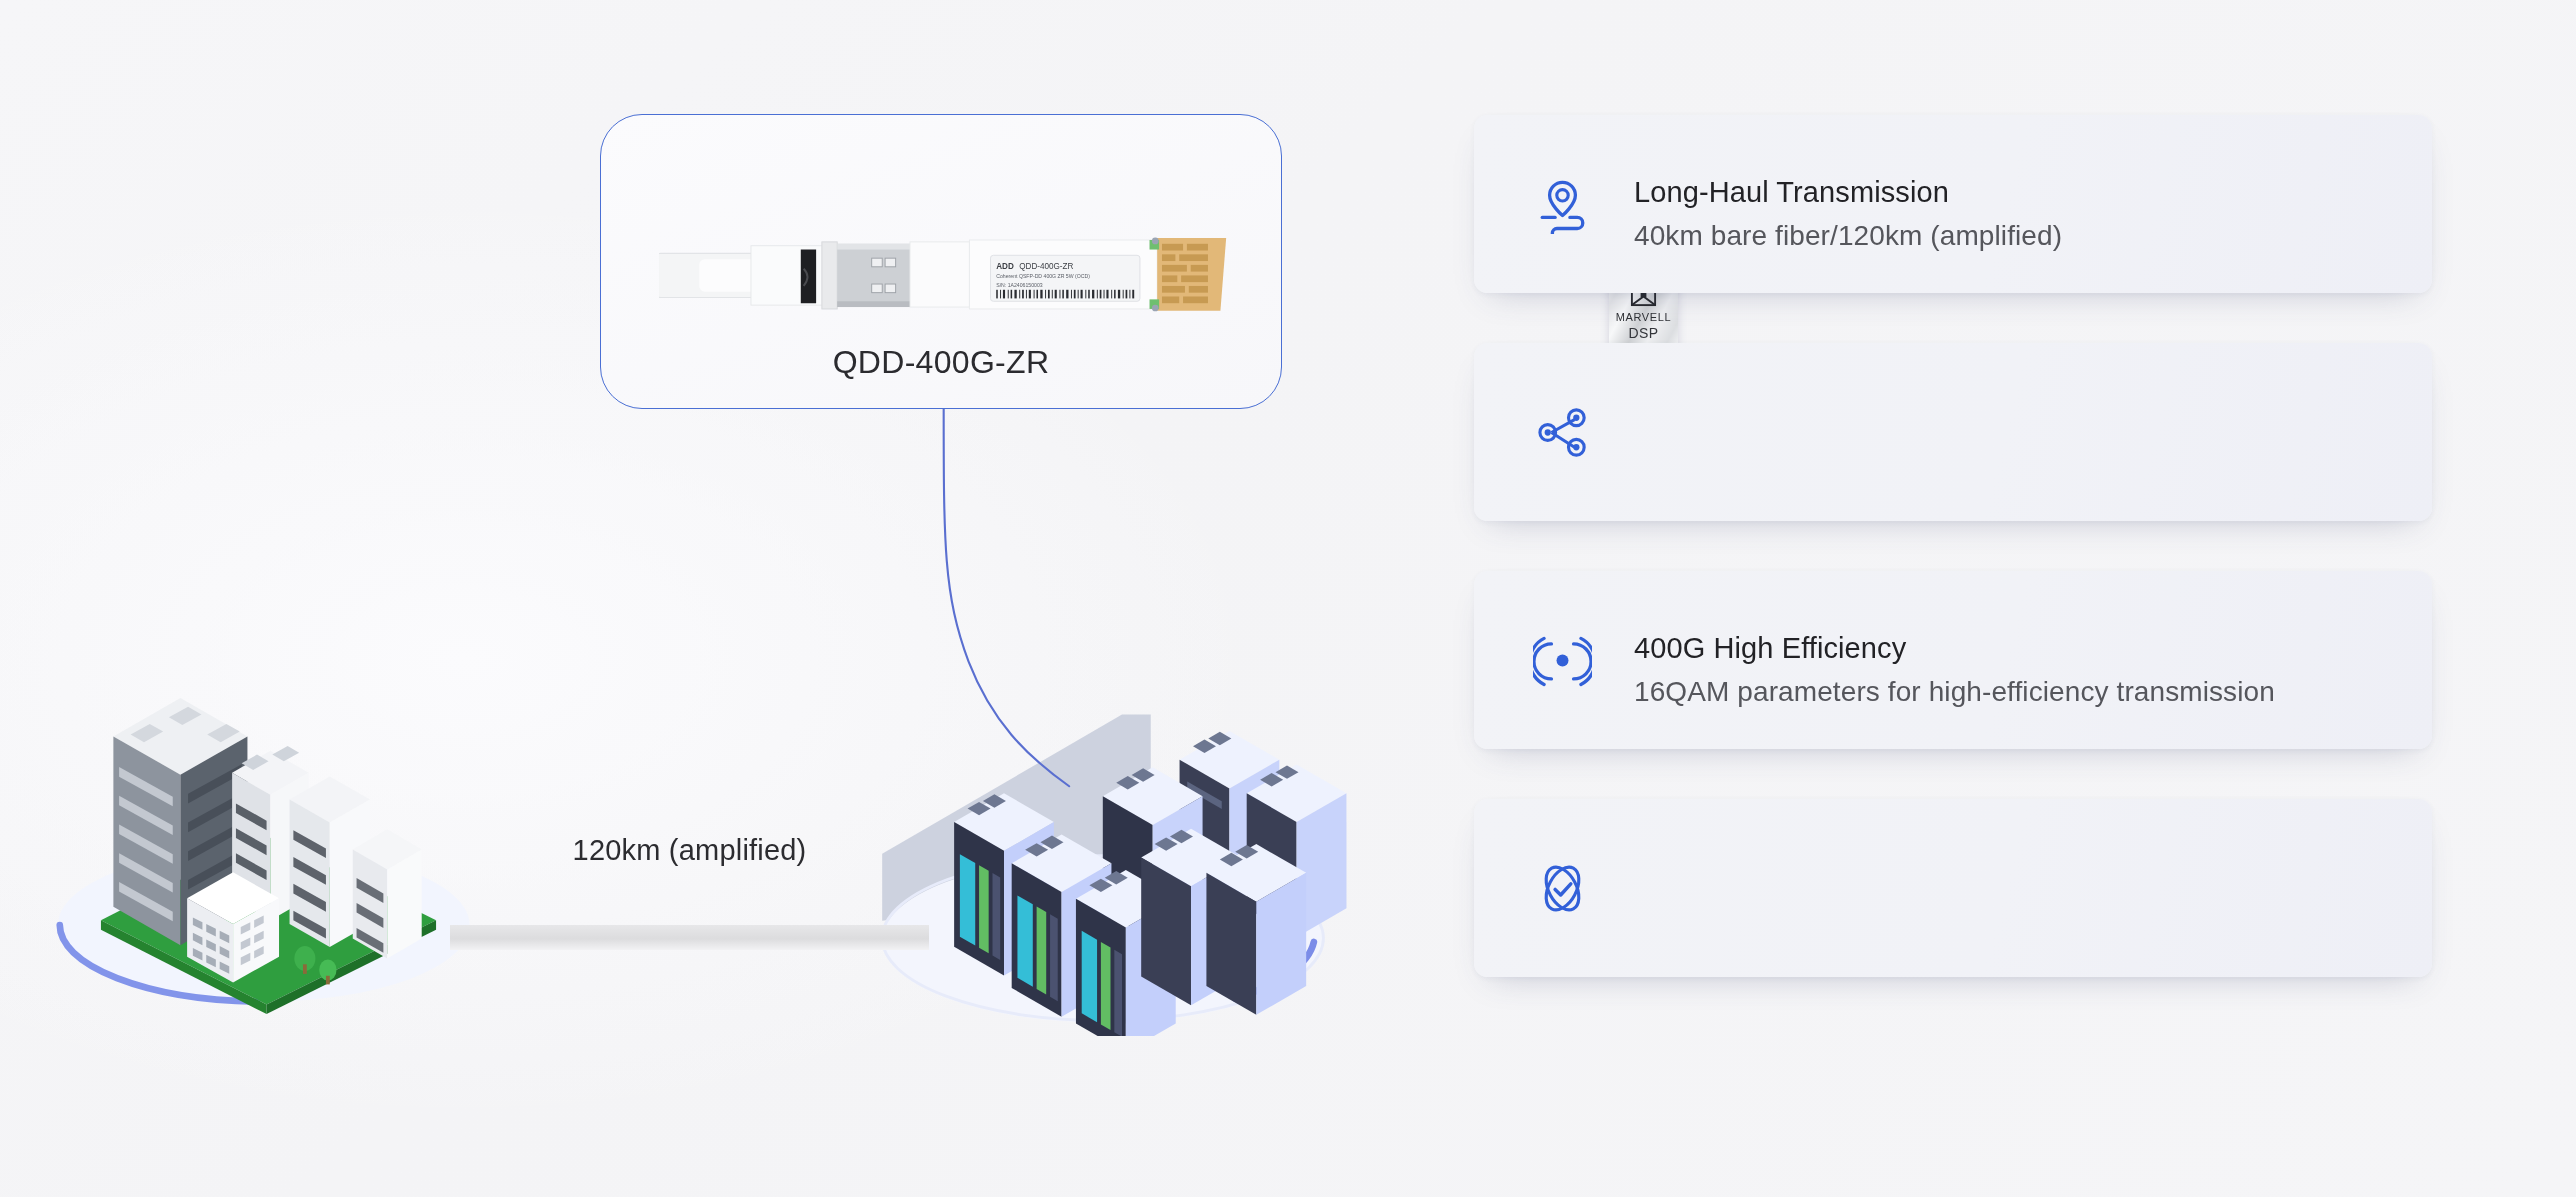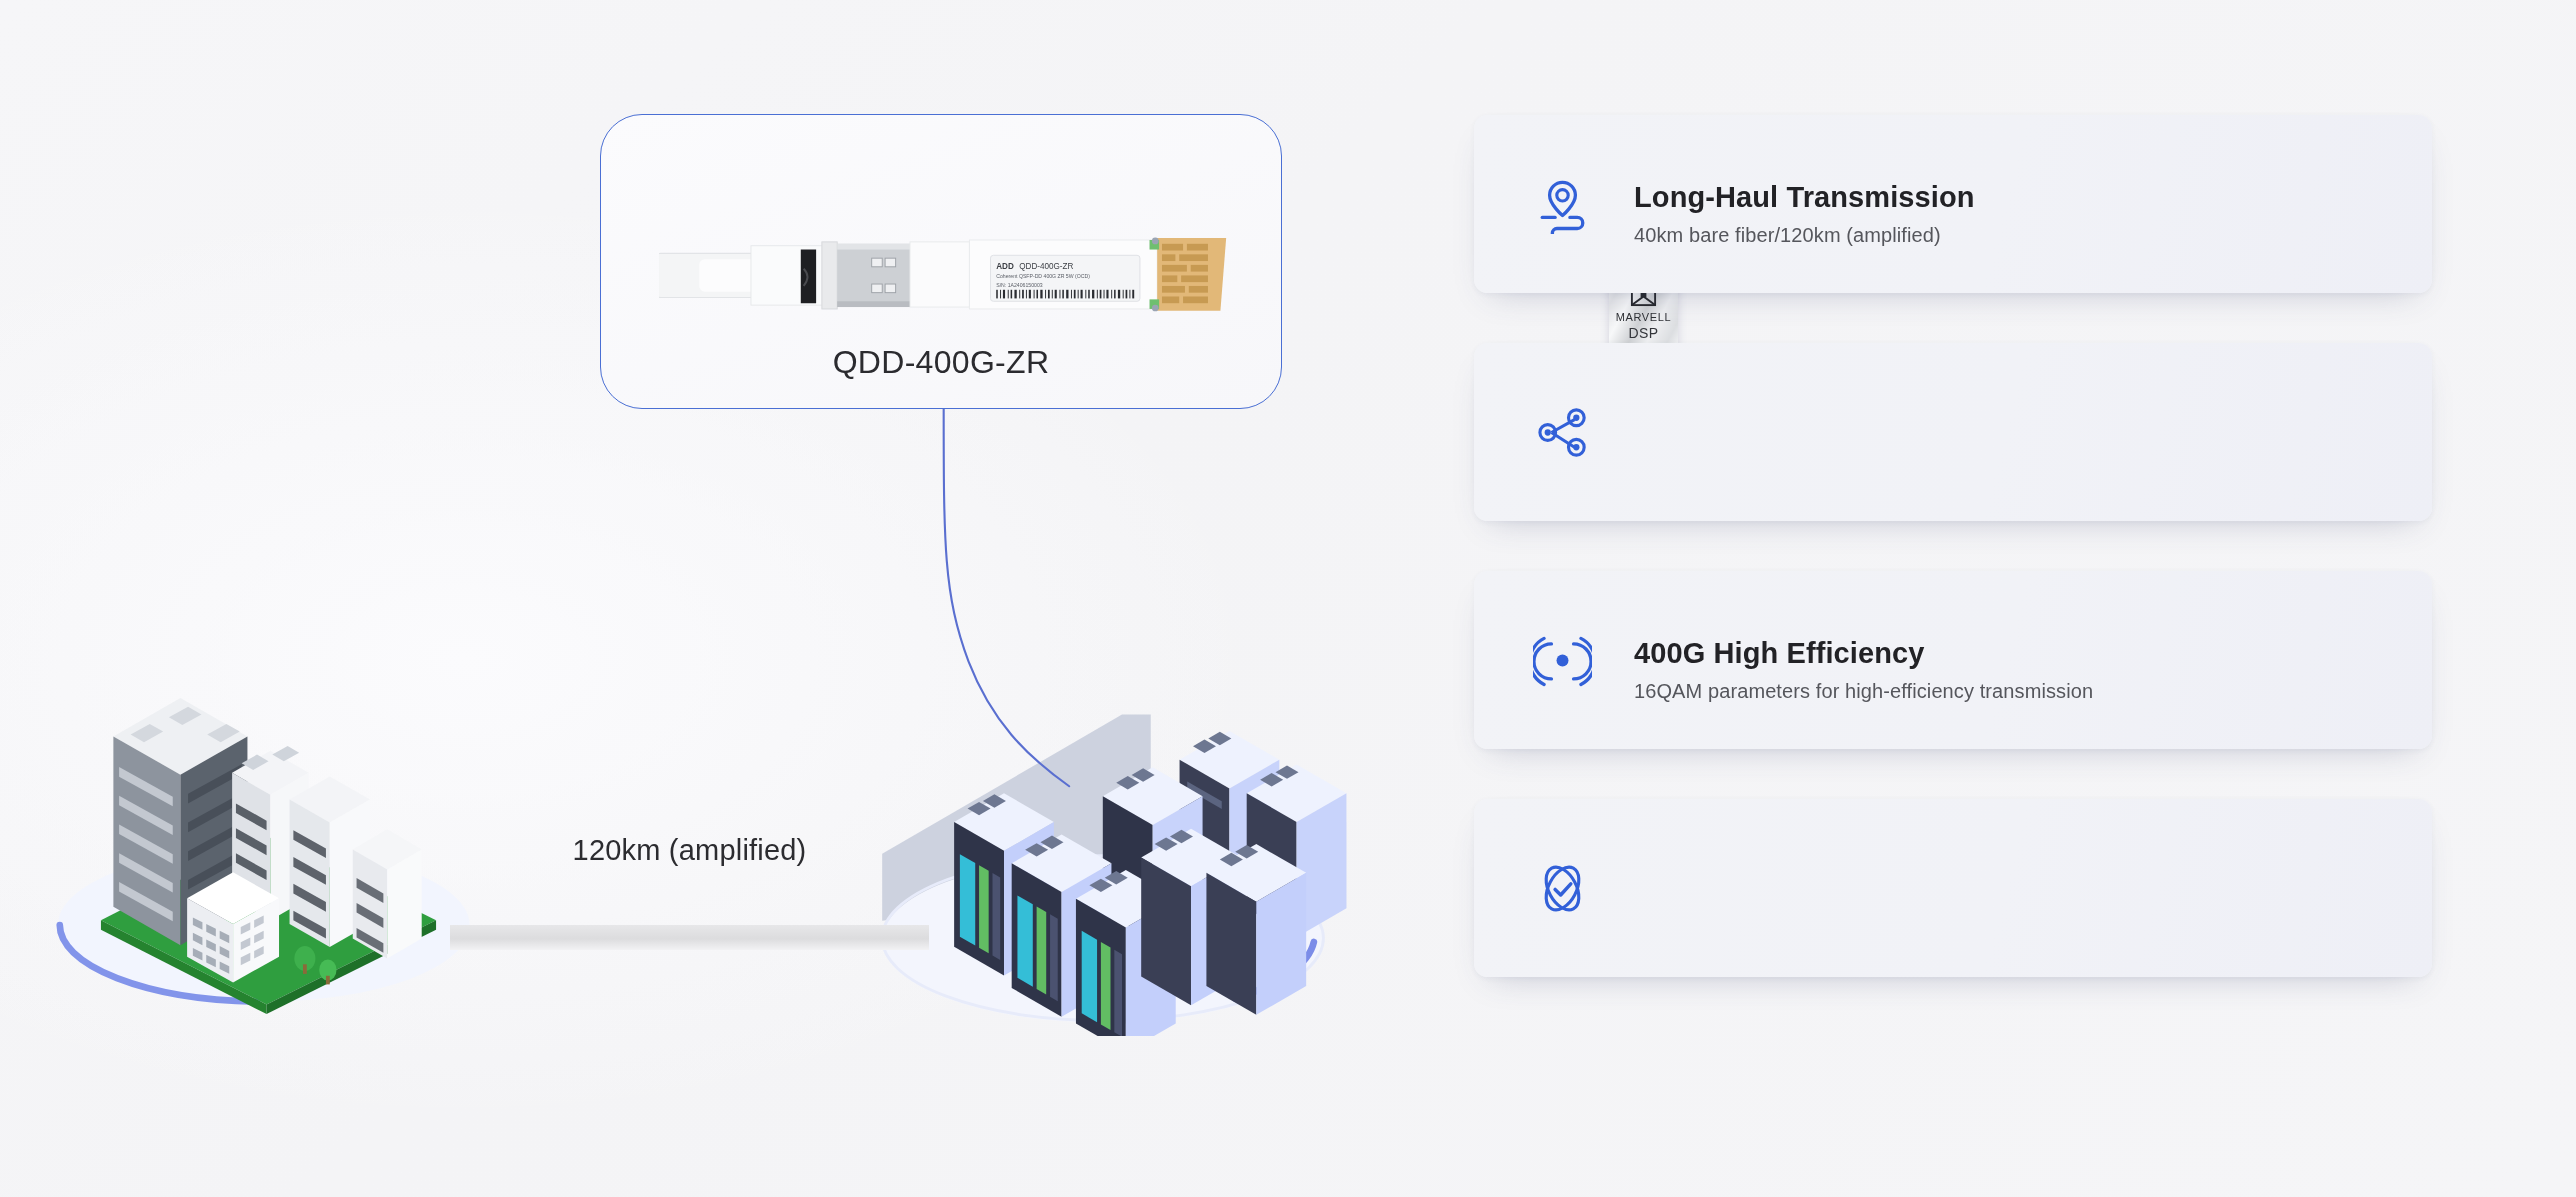--- a/index.html
+++ b/index.html
@@ -135,27 +135,27 @@
   }
   .card-icon {
     flex: 0 0 auto;
     width: 59px; height: 59px;
     margin-right: 42px;
     display: flex; align-items: center; justify-content: center;
   }
   .card-text { display: flex; flex-direction: column; gap: 10.5px; }
   .card-title {
     font-size: 29px;
-    font-weight: bold;
+    font-weight: normal;
     color: #222226;
     letter-spacing: 0.1px;
     margin-top: 20px;
   }
   .card-sub {
-    font-size: 20px;
+    font-size: 28px;
     font-weight: 400;
     color: #55565c;
     letter-spacing: 0.1px;
   }
 </style>
 </head>
 <body>
 
 <div id="stage">
 

